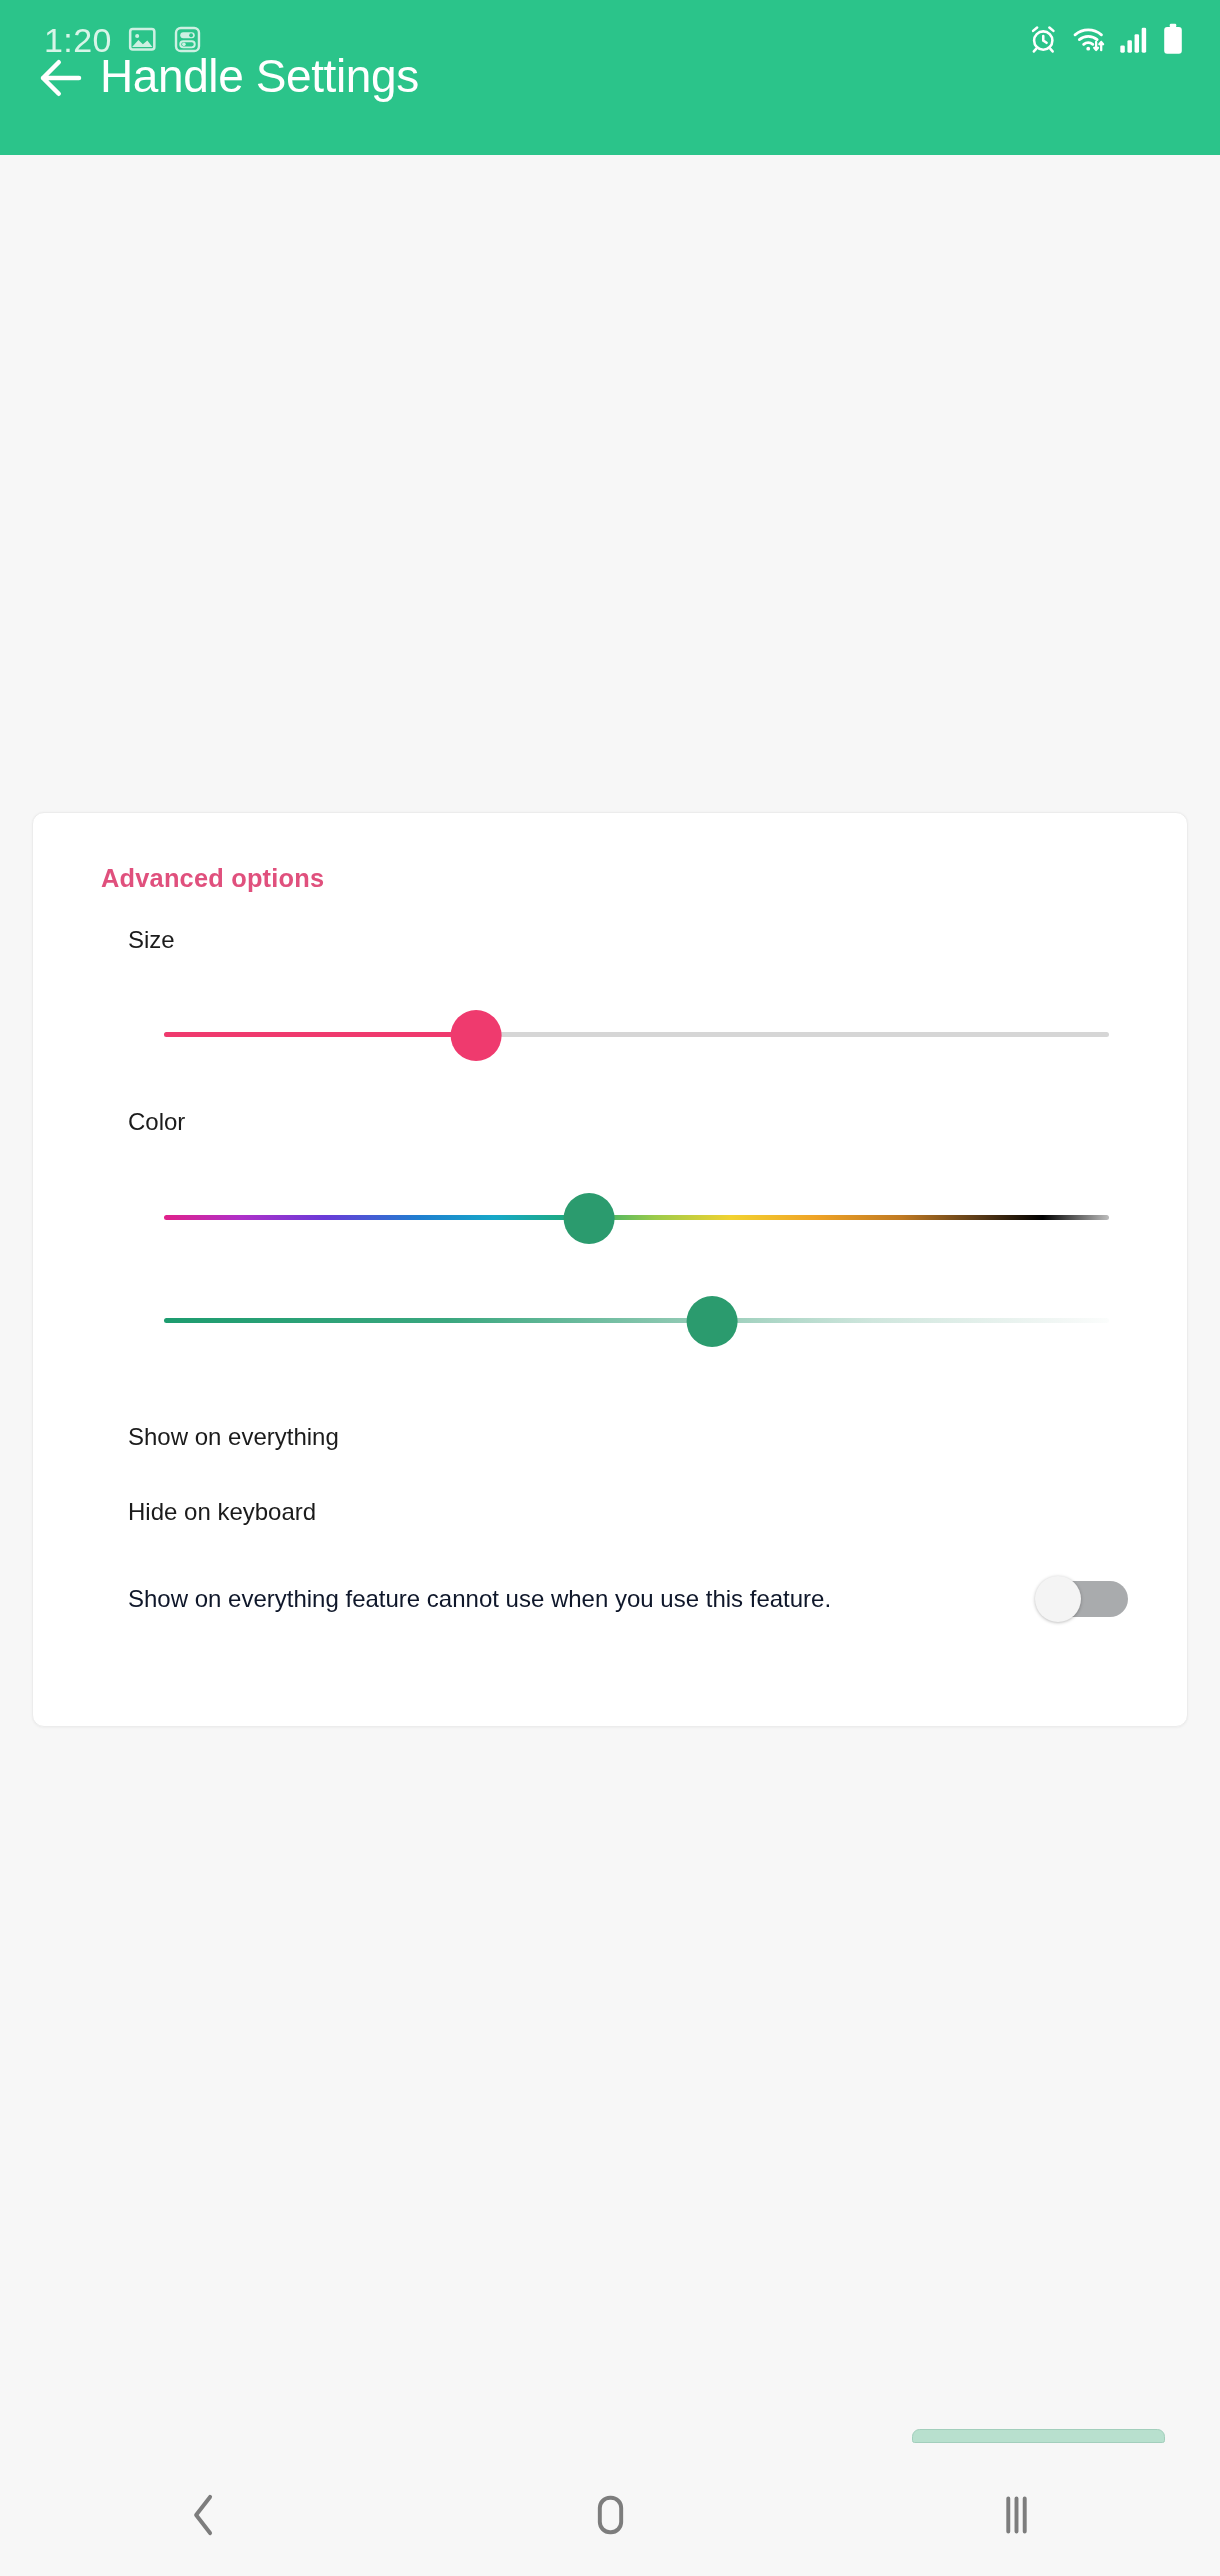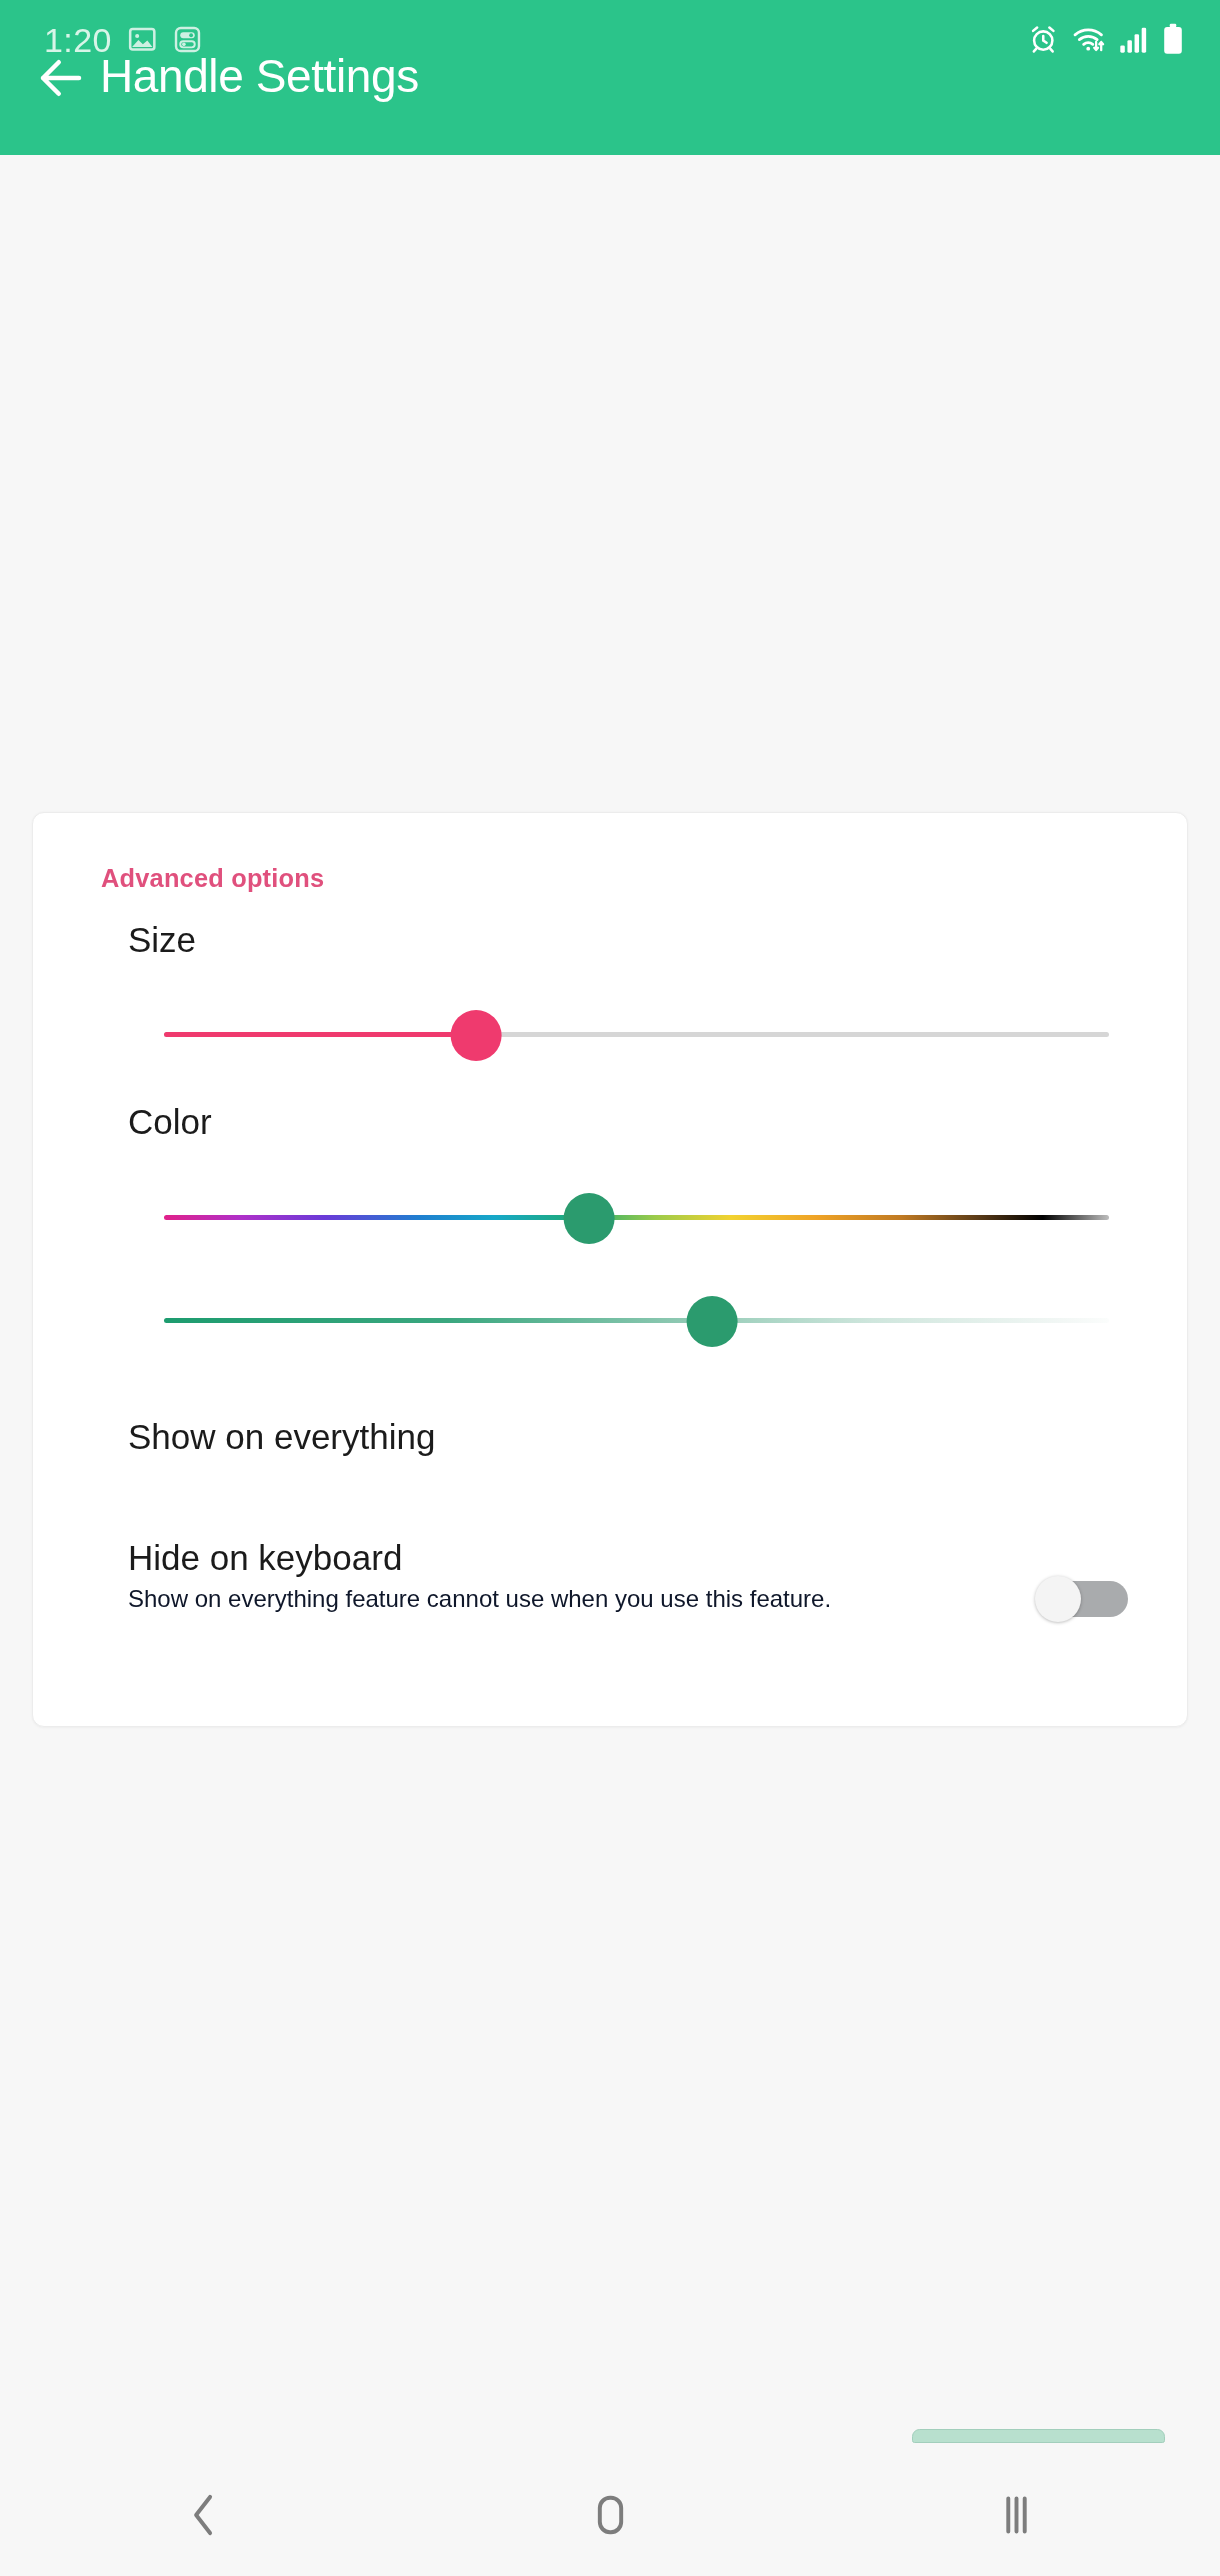--- a/index.html
+++ b/index.html
@@ -133,21 +133,21 @@
     left: 95px;
     font-size: 24px;
     color: #8c8c8c;
     line-height: 34px;
   }
 
   
   .opt-label {
     position: absolute;
     left: 95px;
-    font-size: 35px;
+    font-size: 24px;
     color: #1b1b1b;
     line-height: 41px;
   }
 
   
   .slider {
     position: absolute;
     left: 131px;
     width: 945px;
     height: 51px;
@@ -347,21 +347,21 @@
       <div class="track track-hue"></div>
       <div class="thumb thumb-green" style="left:45%;"></div>
     </div>
 
     <div class="slider" style="top:483px;">
       <div class="track track-opacity"></div>
       <div class="thumb thumb-green" style="left:58%;"></div>
     </div>
 
     <div class="opt-label" style="top:603px;text-align:right;">Show on everything</div>
-    <div class="opt-label" style="top:678px;margin-top:46px;">Hide on keyboard</div>
+    <div class="opt-label" style="top:678px;">Hide on keyboard</div>
 
     <div id="toggle-row" style="top:763px;">
       <span id="toggle-desc">Show on everything feature cannot use when you use this feature.</span>
       <span class="toggle">
         <span class="tg-track"></span>
         <span class="tg-knob"></span>
       </span>
     </div>
   </div>
 

